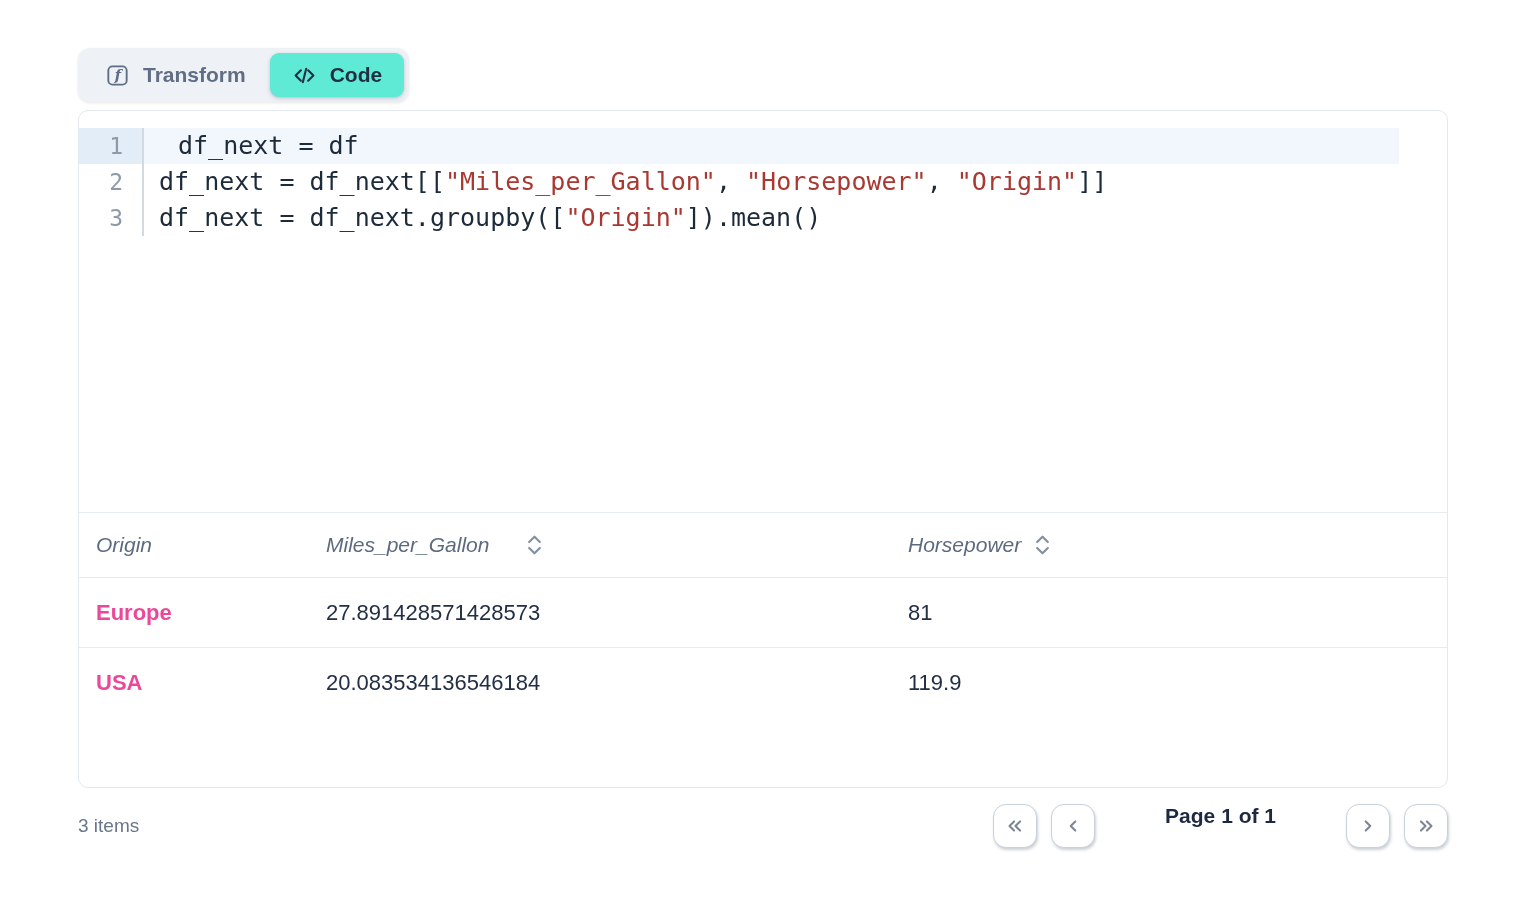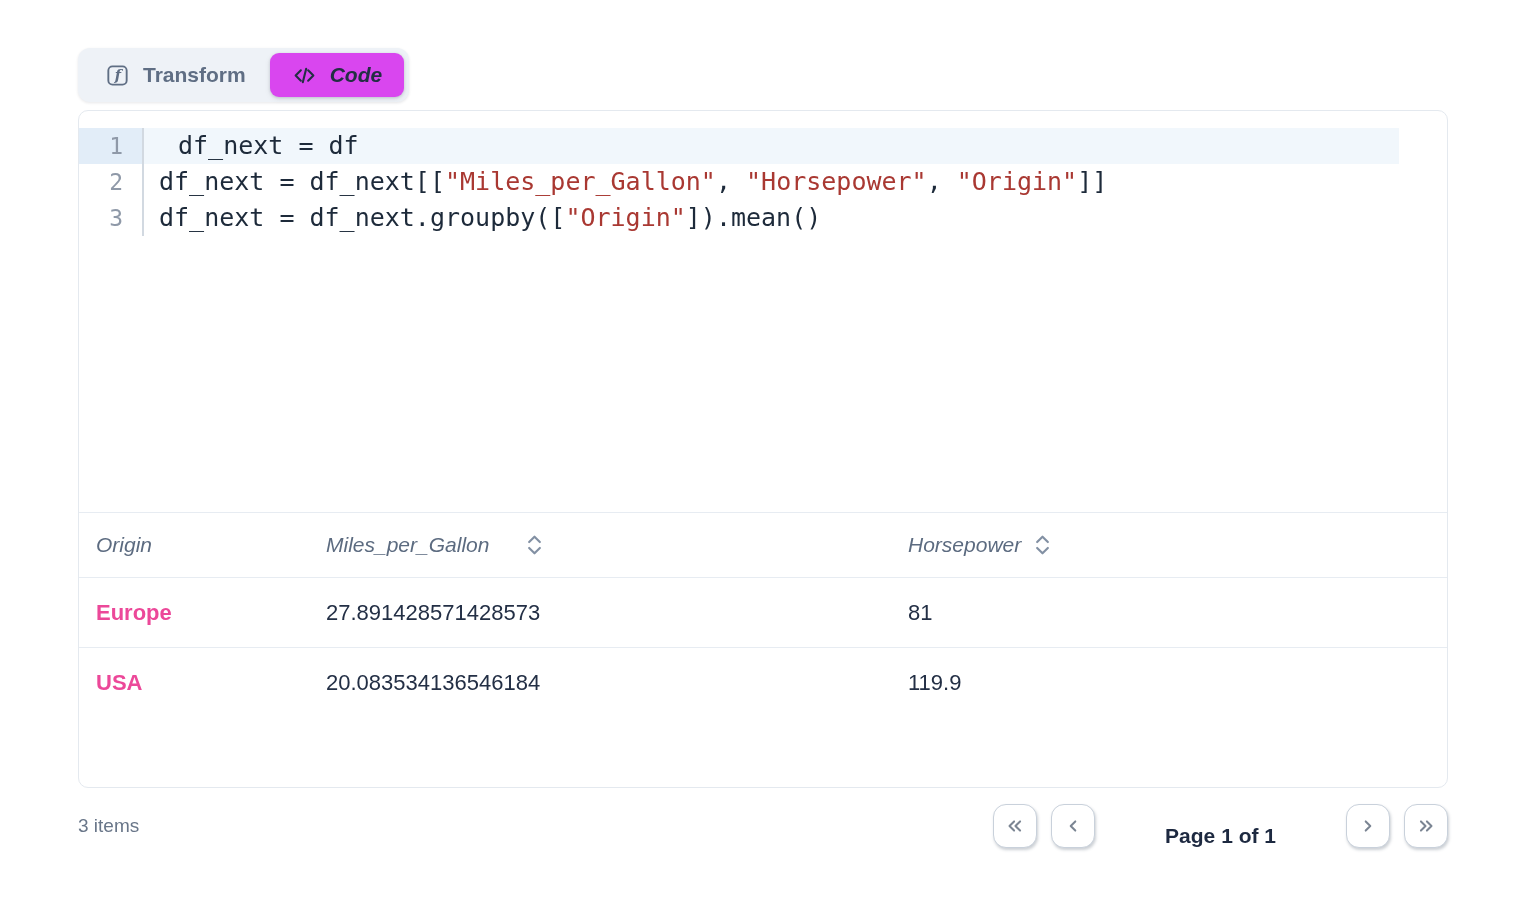--- a/index.html
+++ b/index.html
@@ -13,23 +13,22 @@
     background:#eef2f7; border-radius:12px;
     box-shadow:0 1px 3px rgba(15,23,42,.10);
   }
   .tab {
     display:flex; align-items:center; gap:13px;
     height:44px; padding:0 22px; border-radius:9px;
     font-size:21px; font-weight:600; color:#5f6e84; cursor:pointer;
     user-select:none;
   }
   .tab.active {
-    background:#d946ef; color:#222f43;
+    background:#5eead4; color:#222f43;
     box-shadow:0 1px 3px rgba(15,23,42,.16), 0 2px 6px rgba(15,23,42,.08);
-    font-style:italic;
   }
   .tab svg { flex:none; }
 
   
   .panel {
     width:1370px; height:678px; margin:8px 0 0 78px;
     border:1px solid #e4e9ef; border-radius:10px;
     background:#fff; overflow:hidden;
     display:flex; flex-direction:column;
   }
@@ -66,21 +65,21 @@
   .c2 { flex:1; display:flex; align-items:center; gap:12px; }
   .tbody-row .c0 { font-weight:700; color:#ec4899; }
   .sort-btn { display:flex; align-items:center; cursor:pointer; color:#8290a3; }
 
   
   .footer {
     width:1370px; margin:15px 0 0 78px; height:46px;
     display:flex; align-items:center; justify-content:space-between;
   }
   .items-count { font-size:19px; color:#697689; }
-  .pagination { display:flex; align-items:flex-end; gap:14px; }
+  .pagination { display:flex; align-items:flex-start; gap:14px; }
   .page-btn {
     width:44px; height:44px; border:1.5px solid #c9d1db; border-radius:13px;
     background:#fff; color:#7b8593;
     display:flex; align-items:center; justify-content:center;
     box-shadow:1px 2px 3px rgba(71,85,105,.28); cursor:pointer;
   }
   .page-label { font-size:21px; font-weight:600; color:#1d2940; margin:0 56px; }
 </style>
 </head>
 <body>

